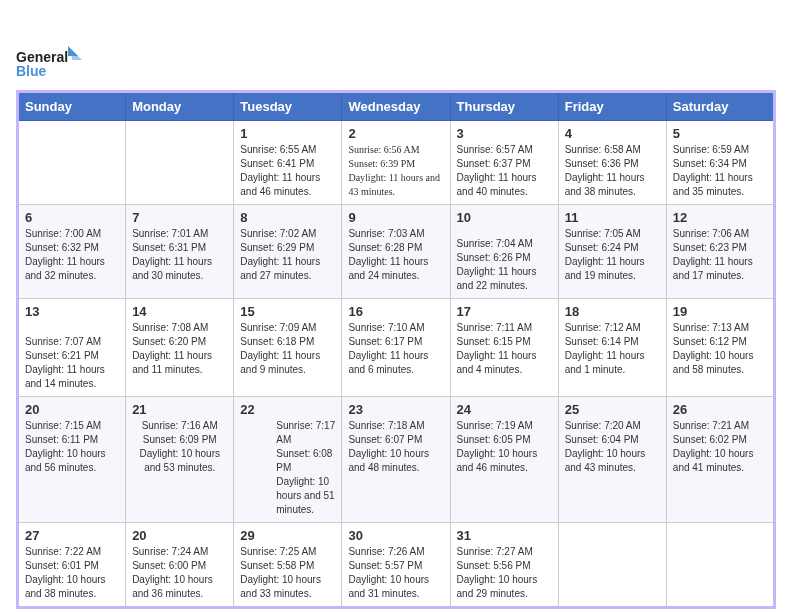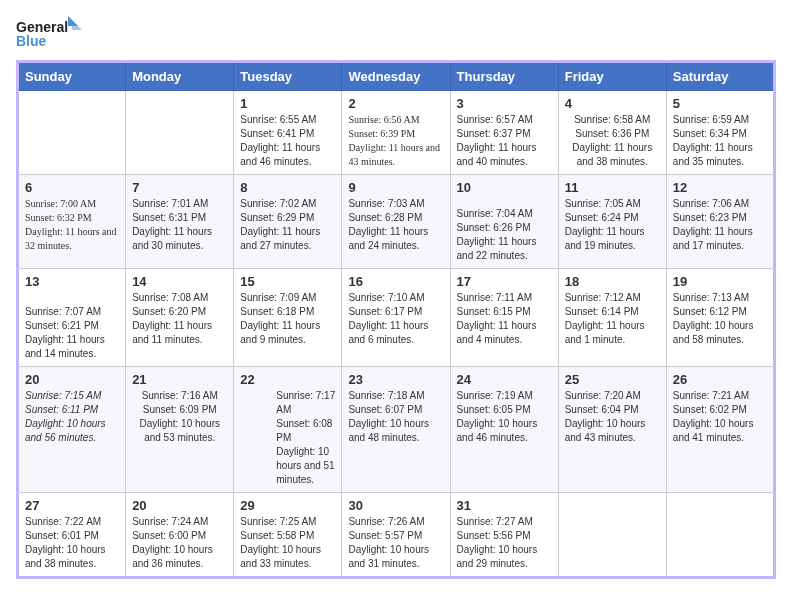--- a/index.html
+++ b/index.html
@@ -8,20 +8,21 @@
       background: #fff;
       width: 792px;
       min-height: 612px;
       padding: 16px;
     }
     .header {
       display: flex;
       justify-content: space-between;
       align-items: flex-start;
       margin-bottom: 8px;
+      margin-top: 30px;
     }
     .logo {
       display: flex;
       align-items: center;
       gap: 4px;
     }
     .logo-icon {
       width: 28px;
       height: 28px;
     }
@@ -127,35 +128,35 @@
 Daylight: 11 hours and 43 minutes.</div>
         </td>
         <td>
           <span class="day-number">3</span>
           <div class="day-info" style="white-space: pre-line;">Sunrise: 6:57 AM
 Sunset: 6:37 PM
 Daylight: 11 hours and 40 minutes.</div>
         </td>
         <td>
           <span class="day-number">4</span>
-          <div class="day-info" style="white-space: pre-line; text-align: center;">Sunrise: 6:58 AM
+          <div class="day-info" style="white-space: pre-line;">Sunrise: 6:58 AM
 Sunset: 6:36 PM
 Daylight: 11 hours and 38 minutes.</div>
         </td>
         <td>
           <span class="day-number">5</span>
           <div class="day-info" style="white-space: pre-line;">Sunrise: 6:59 AM
 Sunset: 6:34 PM
 Daylight: 11 hours and 35 minutes.</div>
         </td>
       </tr>
       <tr>
         <td>
           <span class="day-number">6</span>
-          <div class="day-info" style="white-space: pre-line; font-family: Liberation Serif, serif;">Sunrise: 7:00 AM
+          <div class="day-info" style="white-space: pre-line;">Sunrise: 7:00 AM
 Sunset: 6:32 PM
 Daylight: 11 hours and 32 minutes.</div>
         </td>
         <td>
           <span class="day-number">7</span>
           <div class="day-info" style="white-space: pre-line;">Sunrise: 7:01 AM
 Sunset: 6:31 PM
 Daylight: 11 hours and 30 minutes.</div>
         </td>
         <td>
@@ -229,21 +230,21 @@
         <td>
           <span class="day-number">19</span>
           <div class="day-info" style="white-space: pre-line;">Sunrise: 7:13 AM
 Sunset: 6:12 PM
 Daylight: 10 hours and 58 minutes.</div>
         </td>
       </tr>
       <tr>
         <td>
           <span class="day-number">20</span>
-          <div class="day-info" style="white-space: pre-line; font-style: italic;">Sunrise: 7:15 AM
+          <div class="day-info" style="white-space: pre-line;">Sunrise: 7:15 AM
 Sunset: 6:11 PM
 Daylight: 10 hours and 56 minutes.</div>
         </td>
         <td>
           <span class="day-number">21</span>
           <div class="day-info" style="white-space: pre-line; text-align: center;">Sunrise: 7:16 AM
 Sunset: 6:09 PM
 Daylight: 10 hours and 53 minutes.</div>
         </td>
         <td>

